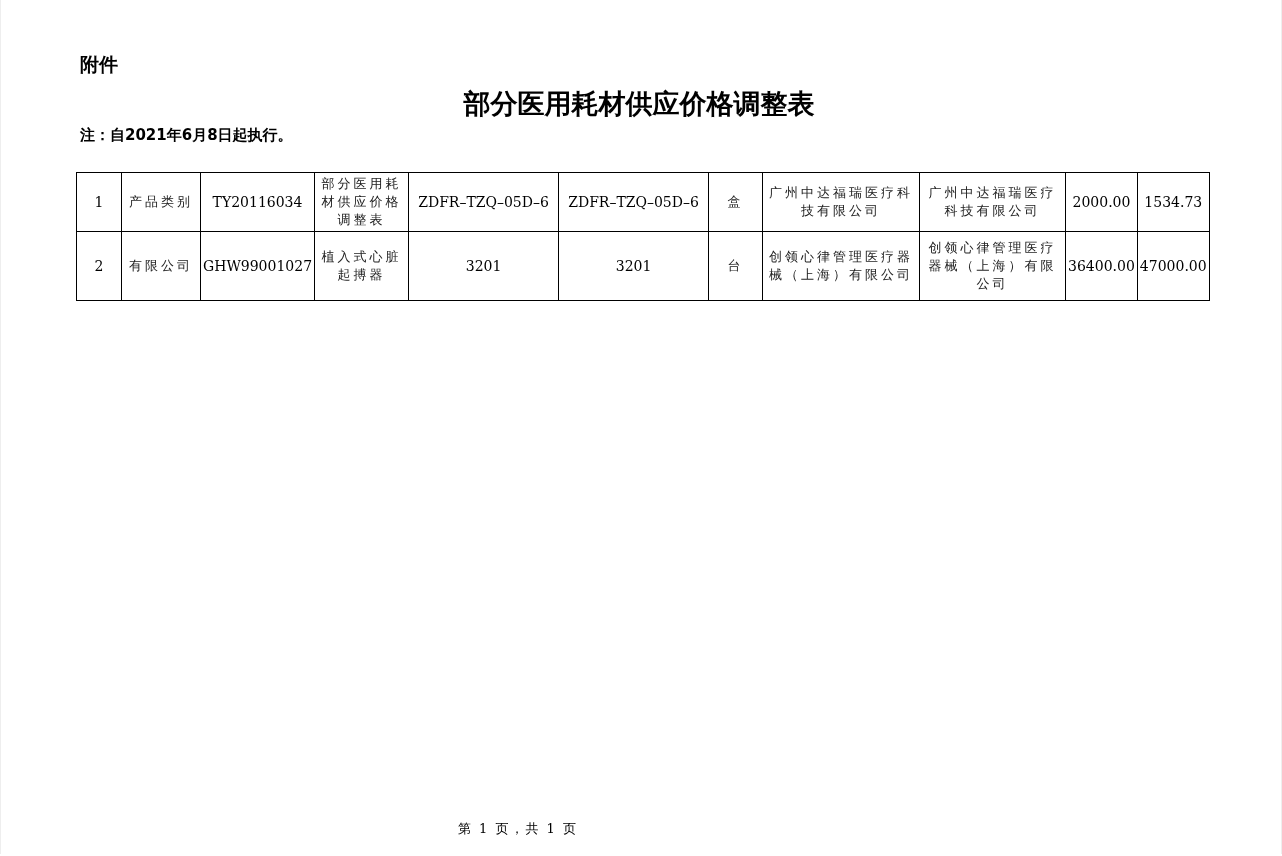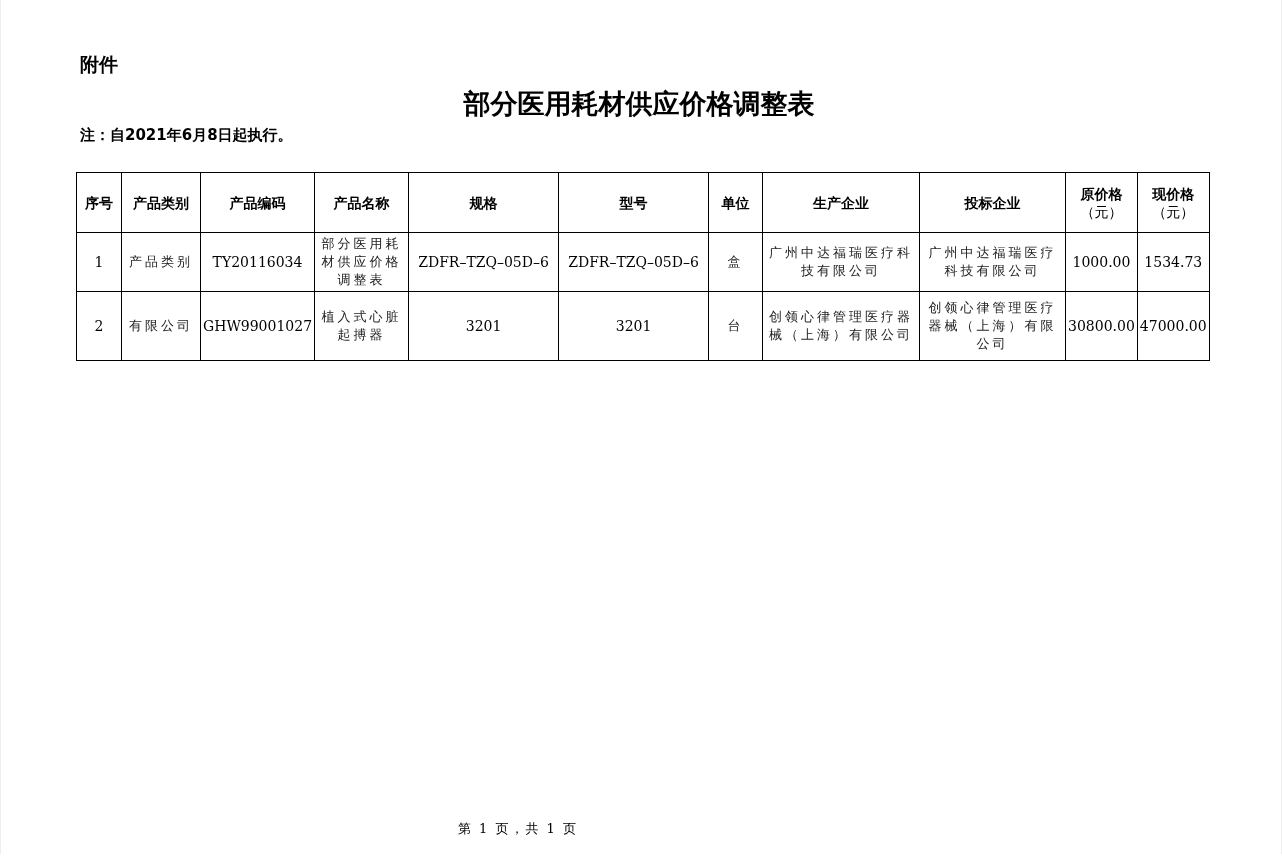--- a/index.html
+++ b/index.html
@@ -54,61 +54,42 @@
       <col style="width:94px">
     <col style="width:150px">
       <col style="width:150px">
       <col style="width:54px">
       <col style="width:157px">
     <col style="width:146px">
       <col style="width:70px">
       <col style="width:70px">
   </colgroup>
   <tbody>
-      <tr>
-    <th>序号</th>
-    <th>产品类别</th>
-    <th>产品编码</th>
-    <th>产品名称</th>
-    <th>规格</th>
-    <th>型号</th>
-    <th>单位</th>
-    <th>生产企业</th>
-    <th>投标企业</th>
-    <th>
-      <div>原价格</div>
-      <div style="font-weight:normal">（元）</div>
-    </th>
-    <th>
-      <div>现价格</div>
-      <div style="font-weight:normal">（元）</div>
-    </th>
-  </tr>
   <tr class="row1">
     <td>1</td>
     <td class="cn">产品类别</td>
     <td>TY20116034</td>
     <td class="cn">部分医用耗材供应价格调整表</td>
     <td>ZDFR–TZQ–05D–6</td>
     <td>ZDFR–TZQ–05D–6</td>
     <td class="cn">盒</td>
     <td class="cn">广州中达福瑞医疗科技有限公司</td>
     <td class="cn">广州中达福瑞医疗科技有限公司</td>
-    <td>1000.00</td>
+    <td>2000.00</td>
     <td>1534.73</td>
   </tr>
   <tr class="row2">
     <td>2</td>
     <td class="cn">有限公司</td>
     <td>GHW99001027</td>
     <td class="cn">植入式心脏起搏器</td>
     <td>3201</td>
     <td>3201</td>
     <td class="cn">台</td>
     <td class="cn">创领心律管理医疗器械（上海）有限公司</td>
     <td class="cn">创领心律管理医疗器械（上海）有限公司</td>
-    <td>30800.00</td>
+    <td>36400.00</td>
     <td>47000.00</td>
   </tr>
 </tbody>
   </table>
 
 <div class="footer">第 1 页，共 1 页</div>
 
 </body></html>

